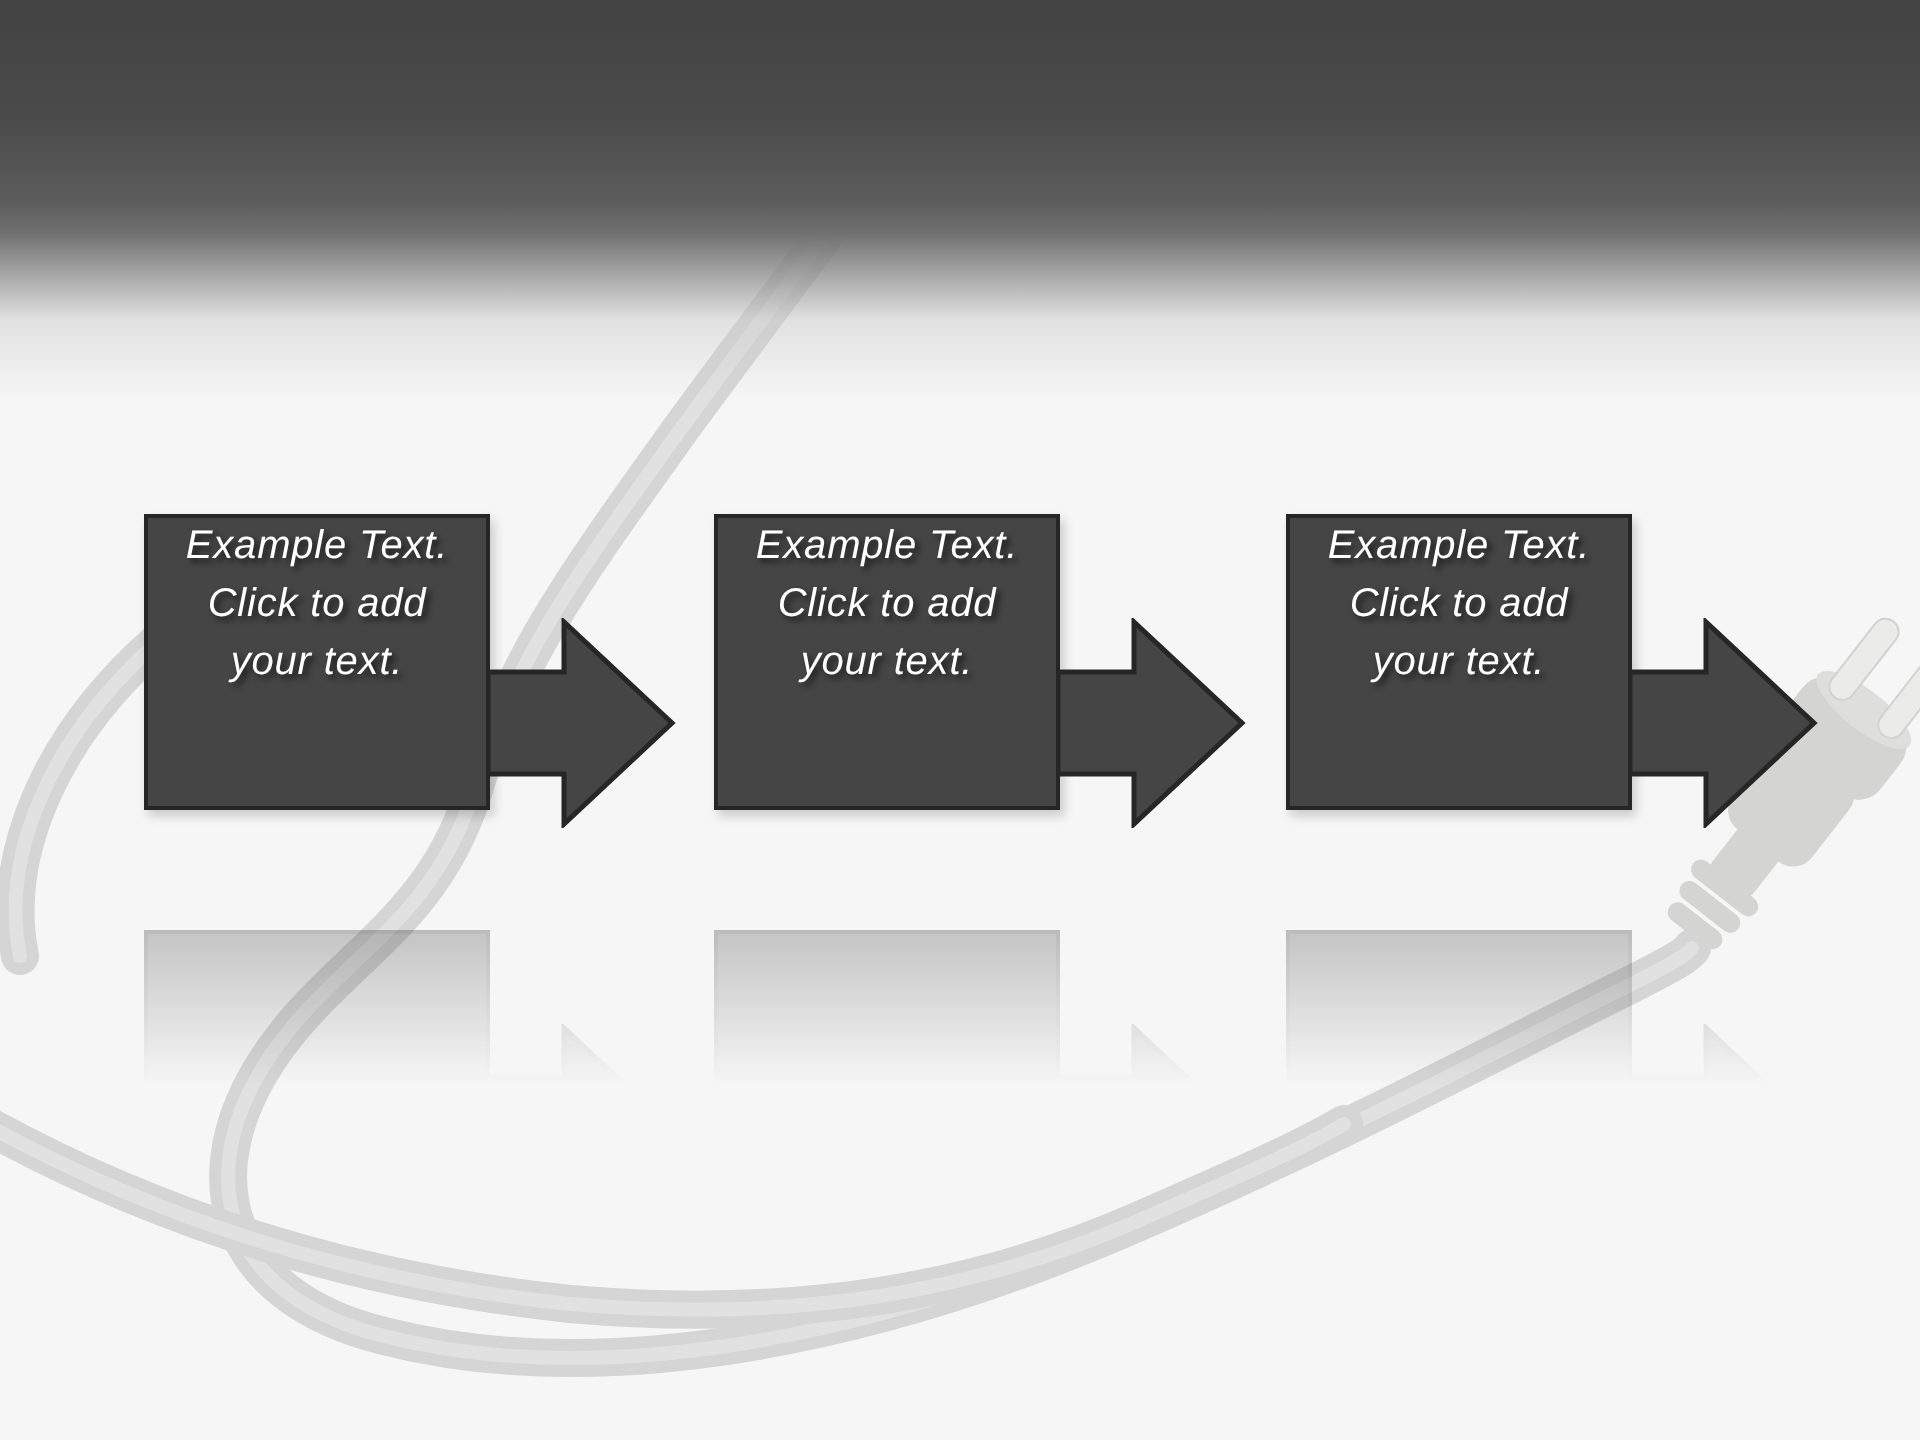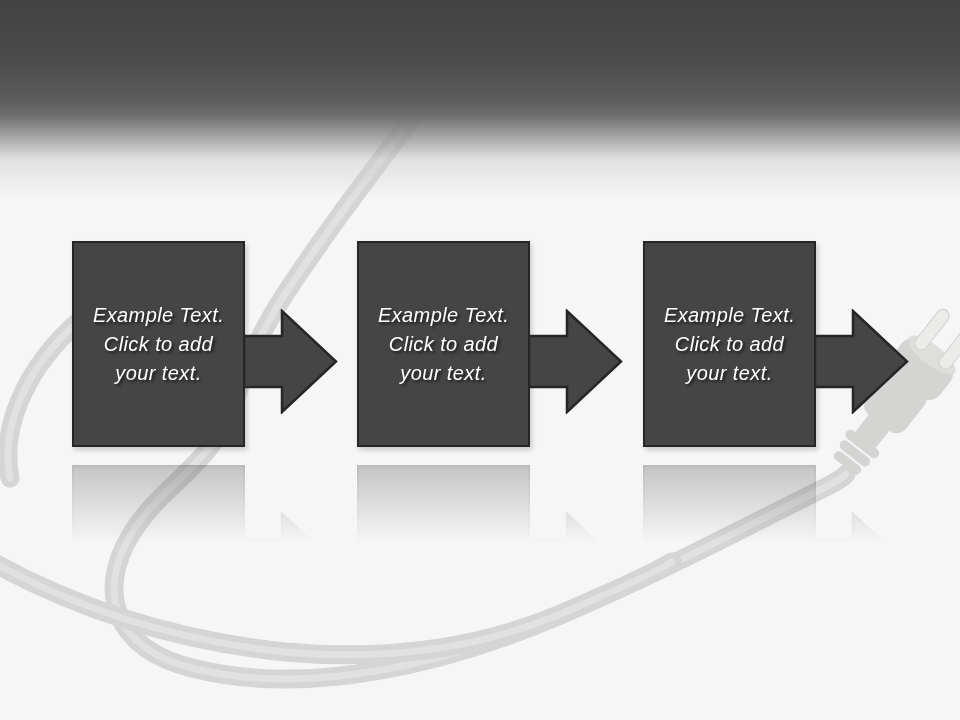--- a/index.html
+++ b/index.html
@@ -30,25 +30,25 @@
       rgba(246,246,246,0) 100%);
   }
   .title{
     position:absolute;left:0;top:56px;width:960px;
     text-align:center;color:#ffffff;font-size:30px;letter-spacing:.4px;
   }
   .title-bold{font-weight:bold;}
 
   
   .step-box{
-    position:absolute;top:241px;width:173px;height:206px;z-index:3;
+    position:absolute;top:257px;width:173px;height:148px;z-index:3;
     background:var(--box_fill,#454545);
     border:2.5px solid var(--box_border,#262626);
     box-sizing:border-box;
-    display:flex;align-items:center;justify-content:center;
+    display:flex;justify-content:center;
     box-shadow:2px 3px 5px rgba(0,0,0,.18);
   }
   .step-text{
     color:var(--box_text,#ffffff);
     font-style:italic;font-size:20px;line-height:29px;letter-spacing:.4px;
     text-align:center;white-space:pre-line;
     text-shadow:2px 2px 3px rgba(0,0,0,.65);
   }
   .flow-arrow{position:absolute;top:309px;z-index:3;}
   .flow-arrow polygon{

